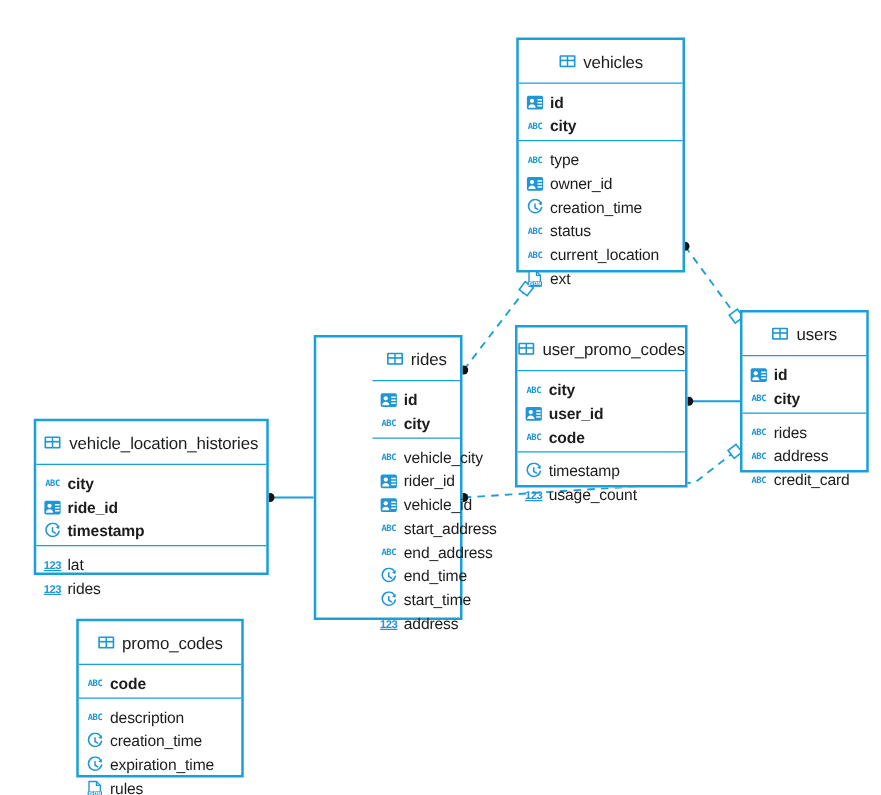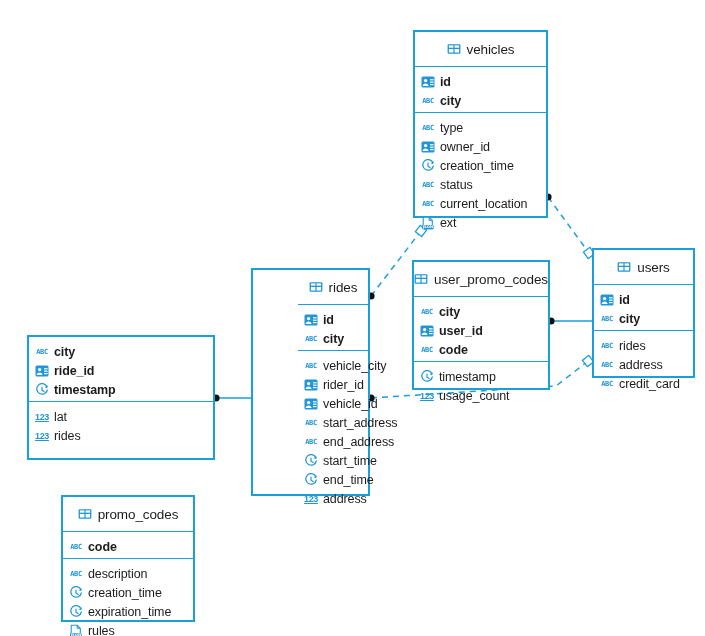--- a/index.html
+++ b/index.html
@@ -368,90 +368,102 @@
           <span class="col-name">end_address</span>
         </div>
         <div class="col-row">
           <span class="ic">
         <svg width="14" height="14" viewBox="0 0 14 14">
           <path d="M11.8 3.4A5.3 5.3 0 1 0 12.3 7" fill="none" stroke="#2196d6" stroke-width="1.25" stroke-linecap="round"></path>
           <path d="M12.6 2.2 L12.3 5.2 L9.6 4.2 Z" fill="#2196d6"></path>
           <path d="M7 4.2 V7.2 L9.2 8.5" fill="none" stroke="#2196d6" stroke-width="1.2" stroke-linecap="round"></path>
         </svg>
           </span>
+          <span class="col-name">end_time</span>
+        </div>
+        <div class="col-row">
+          <span class="ic">
+        <svg width="14" height="14" viewBox="0 0 14 14">
+          <path d="M11.8 3.4A5.3 5.3 0 1 0 12.3 7" fill="none" stroke="#2196d6" stroke-width="1.25" stroke-linecap="round"></path>
+          <path d="M12.6 2.2 L12.3 5.2 L9.6 4.2 Z" fill="#2196d6"></path>
+          <path d="M7 4.2 V7.2 L9.2 8.5" fill="none" stroke="#2196d6" stroke-width="1.2" stroke-linecap="round"></path>
+        </svg>
+          </span>
           <span class="col-name">start_time</span>
-        </div>
-        <div class="col-row">
-          <span class="ic">
-        <svg width="14" height="14" viewBox="0 0 14 14">
-          <path d="M11.8 3.4A5.3 5.3 0 1 0 12.3 7" fill="none" stroke="#2196d6" stroke-width="1.25" stroke-linecap="round"></path>
-          <path d="M12.6 2.2 L12.3 5.2 L9.6 4.2 Z" fill="#2196d6"></path>
-          <path d="M7 4.2 V7.2 L9.2 8.5" fill="none" stroke="#2196d6" stroke-width="1.2" stroke-linecap="round"></path>
-        </svg>
-          </span>
-          <span class="col-name">end_time</span>
         </div>
         <div class="col-row">
           <span class="ic ic-123">123</span>
           <span class="col-name">address</span>
         </div>
       </div>
     </div>
     <div class="table-box" style="left: 27px; top: 335px; width: 188px; height: 125px;">
-      <div class="section pk">
-        <div class="col-row">
-          <span class="ic ic-abc">ABC</span>
-          <span class="col-name bold">city</span>
-        </div>
-        <div class="col-row">
-          <span class="ic">
-        <svg width="14" height="14" viewBox="0 0 14 14">
-          <rect x="0.5" y="1.5" width="13" height="11" rx="1.5" fill="#2196d6"></rect>
-          <circle cx="4.6" cy="5.6" r="1.7" fill="#fff"></circle>
-          <path d="M1.7 11.1c0-1.7 1.3-2.7 2.9-2.7s2.9 1 2.9 2.7z" fill="#fff"></path>
-          <rect x="9" y="4.2" width="3.6" height="1.2" fill="#fff"></rect>
-          <rect x="9" y="6.6" width="3.6" height="1.2" fill="#fff"></rect>
-          <rect x="9" y="9" width="3.6" height="1.2" fill="#fff"></rect>
-        </svg>
-          </span>
-          <span class="col-name bold">ride_id</span>
-        </div>
-        <div class="col-row">
-          <span class="ic">
-        <svg width="14" height="14" viewBox="0 0 14 14">
-          <path d="M11.8 3.4A5.3 5.3 0 1 0 12.3 7" fill="none" stroke="#2196d6" stroke-width="1.25" stroke-linecap="round"></path>
-          <path d="M12.6 2.2 L12.3 5.2 L9.6 4.2 Z" fill="#2196d6"></path>
-          <path d="M7 4.2 V7.2 L9.2 8.5" fill="none" stroke="#2196d6" stroke-width="1.2" stroke-linecap="round"></path>
-        </svg>
-          </span>
-          <span class="col-name bold">timestamp</span>
-        </div>
-      </div>
-      <div class="section">
-        <div class="col-row">
-          <span class="ic ic-123">123</span>
-          <span class="col-name">lat</span>
-        </div>
-        <div class="col-row">
-          <span class="ic ic-123">123</span>
-          <span class="col-name">rides</span>
-        </div>
-      </div>
-    </div>
-    <div class="table-box" style="left: 29px; top: 495px; width: 134px; height: 127px; margin-left: 32px;">
       <div class="tbl-header">
         <span class="ic">
         <svg width="14" height="14" viewBox="0 0 14 14">
           <rect x="0.6" y="2.2" width="12.8" height="9.6" rx="1" fill="#2196d6"></rect>
           <rect x="1.9" y="3.4" width="4.5" height="2.3" fill="#fff"></rect>
           <rect x="7.6" y="3.4" width="4.5" height="2.3" fill="#fff"></rect>
           <rect x="1.9" y="7.0" width="4.5" height="3.5" fill="#fff"></rect>
           <rect x="7.6" y="7.0" width="4.5" height="3.5" fill="#fff"></rect>
         </svg>
         </span>
+        <span class="tbl-title">vehicle_location_histories</span>
+      </div>
+      <div class="section pk">
+        <div class="col-row">
+          <span class="ic ic-abc">ABC</span>
+          <span class="col-name bold">city</span>
+        </div>
+        <div class="col-row">
+          <span class="ic">
+        <svg width="14" height="14" viewBox="0 0 14 14">
+          <rect x="0.5" y="1.5" width="13" height="11" rx="1.5" fill="#2196d6"></rect>
+          <circle cx="4.6" cy="5.6" r="1.7" fill="#fff"></circle>
+          <path d="M1.7 11.1c0-1.7 1.3-2.7 2.9-2.7s2.9 1 2.9 2.7z" fill="#fff"></path>
+          <rect x="9" y="4.2" width="3.6" height="1.2" fill="#fff"></rect>
+          <rect x="9" y="6.6" width="3.6" height="1.2" fill="#fff"></rect>
+          <rect x="9" y="9" width="3.6" height="1.2" fill="#fff"></rect>
+        </svg>
+          </span>
+          <span class="col-name bold">ride_id</span>
+        </div>
+        <div class="col-row">
+          <span class="ic">
+        <svg width="14" height="14" viewBox="0 0 14 14">
+          <path d="M11.8 3.4A5.3 5.3 0 1 0 12.3 7" fill="none" stroke="#2196d6" stroke-width="1.25" stroke-linecap="round"></path>
+          <path d="M12.6 2.2 L12.3 5.2 L9.6 4.2 Z" fill="#2196d6"></path>
+          <path d="M7 4.2 V7.2 L9.2 8.5" fill="none" stroke="#2196d6" stroke-width="1.2" stroke-linecap="round"></path>
+        </svg>
+          </span>
+          <span class="col-name bold">timestamp</span>
+        </div>
+      </div>
+      <div class="section">
+        <div class="col-row">
+          <span class="ic ic-123">123</span>
+          <span class="col-name">lat</span>
+        </div>
+        <div class="col-row">
+          <span class="ic ic-123">123</span>
+          <span class="col-name">rides</span>
+        </div>
+      </div>
+    </div>
+    <div class="table-box" style="left: 29px; top: 495px; width: 134px; height: 127px; margin-left: 32px;">
+      <div class="tbl-header">
+        <span class="ic">
+        <svg width="14" height="14" viewBox="0 0 14 14">
+          <rect x="0.6" y="2.2" width="12.8" height="9.6" rx="1" fill="#2196d6"></rect>
+          <rect x="1.9" y="3.4" width="4.5" height="2.3" fill="#fff"></rect>
+          <rect x="7.6" y="3.4" width="4.5" height="2.3" fill="#fff"></rect>
+          <rect x="1.9" y="7.0" width="4.5" height="3.5" fill="#fff"></rect>
+          <rect x="7.6" y="7.0" width="4.5" height="3.5" fill="#fff"></rect>
+        </svg>
+        </span>
         <span class="tbl-title">promo_codes</span>
       </div>
       <div class="section pk">
         <div class="col-row">
           <span class="ic ic-abc">ABC</span>
           <span class="col-name bold">code</span>
         </div>
       </div>
       <div class="section">
         <div class="col-row">

